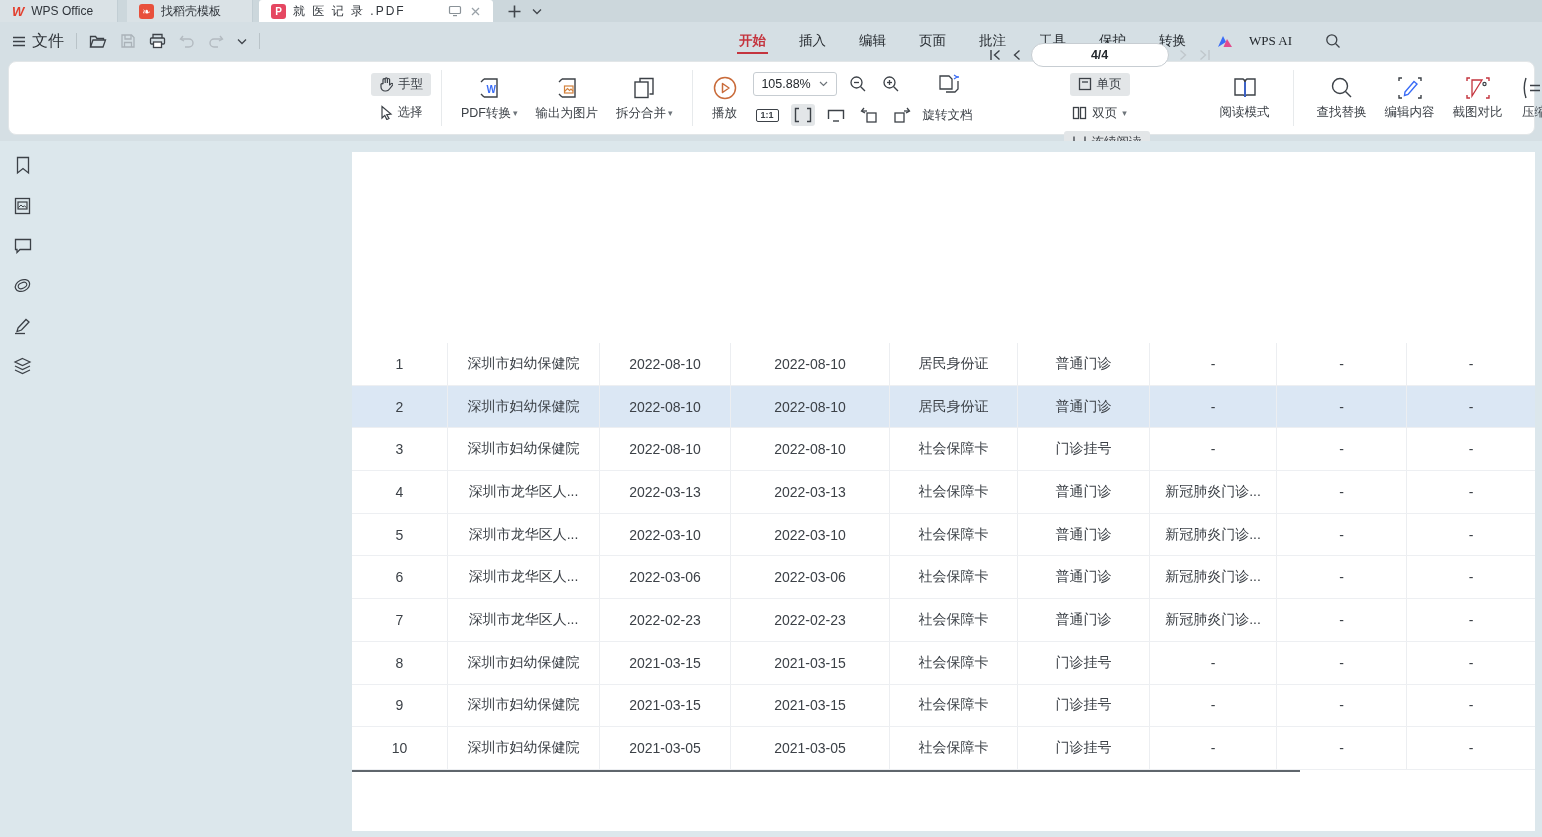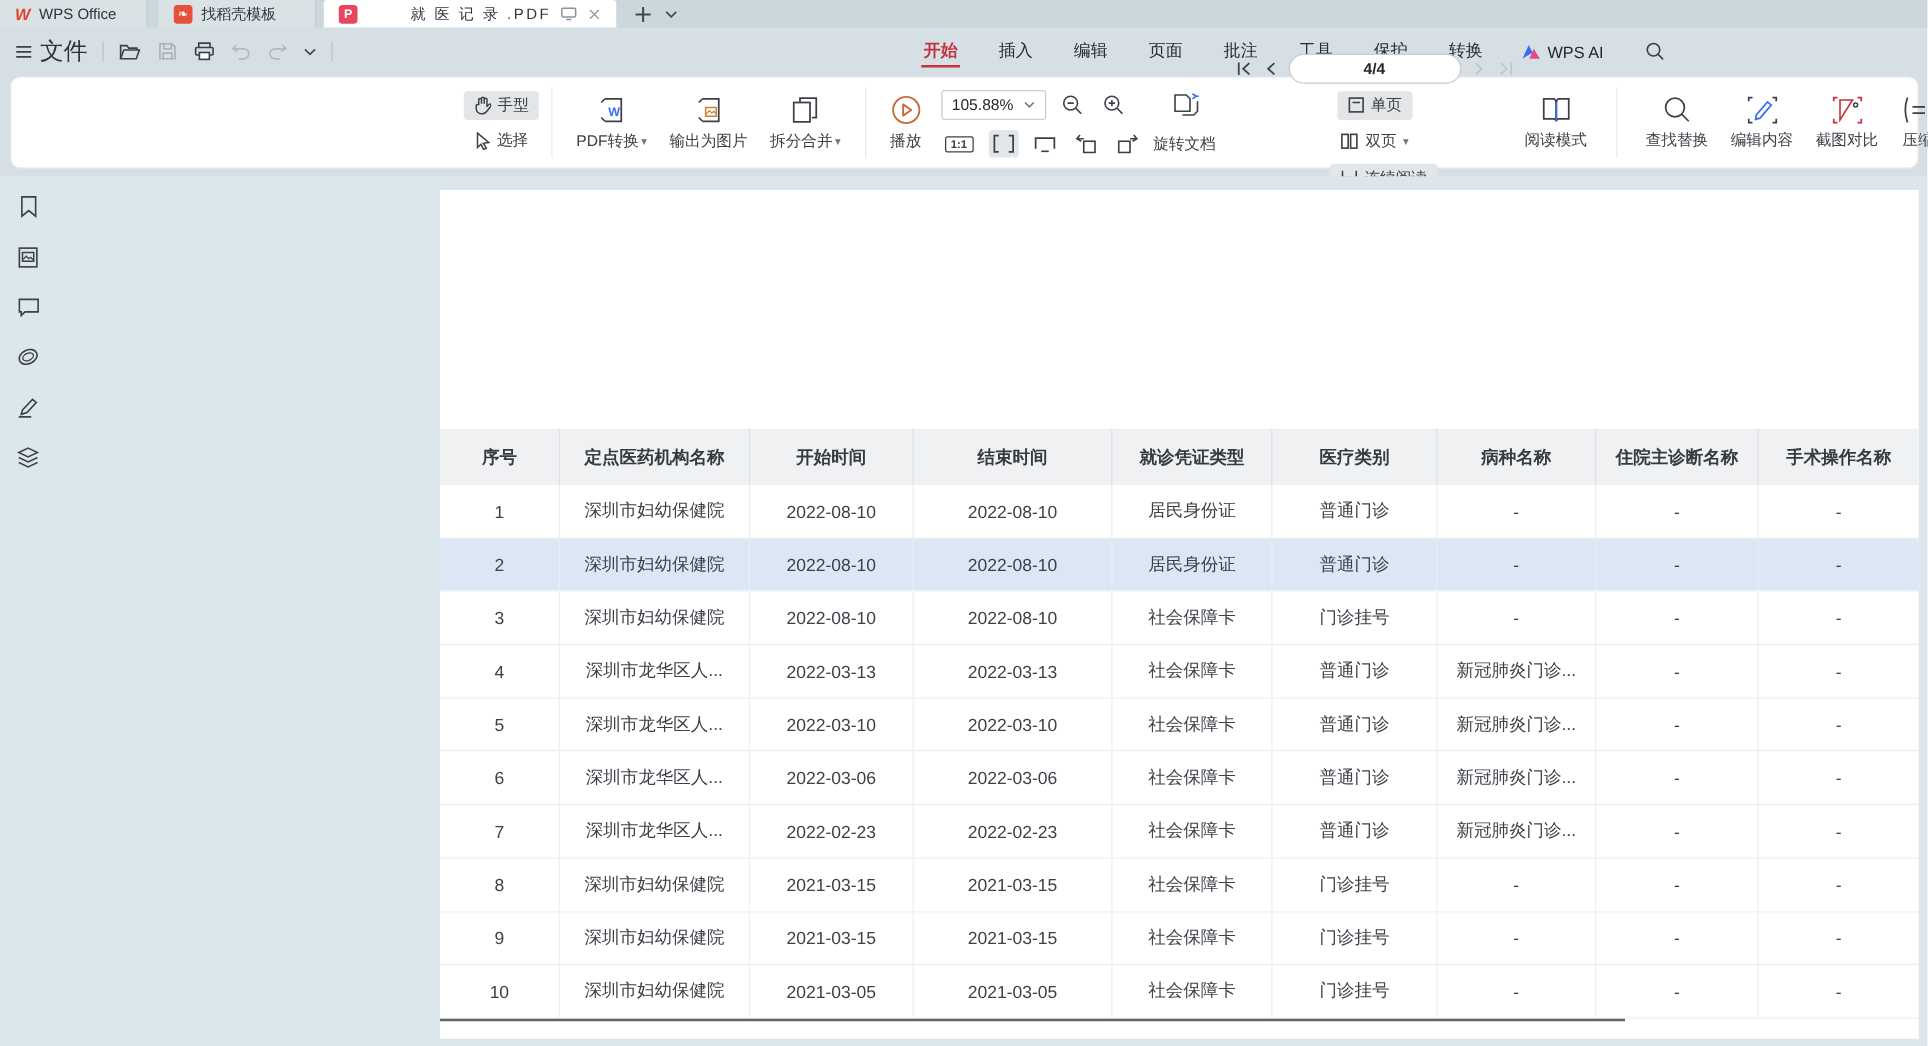--- a/index.html
+++ b/index.html
@@ -6,40 +6,40 @@
   html,body { width:1542px; height:837px; overflow:hidden; }
   body { font-family:"Liberation Sans","DejaVu Sans",sans-serif; }
   .app { position:relative; width:1542px; height:837px; background:#d5dfe4; color:#34393f; }
 
   
   .tabbar { position:absolute; top:0; left:0; right:0; height:22px; background:#ccd7dc; display:flex; align-items:stretch; }
   .tab { display:flex; align-items:center; gap:7px; padding:0 12px; font-size:12px; color:#2f343a; background:#dae2e6; border-right:1px solid #c2ced4; }
   .tab.t1 { width:118px; }
   .tab.t2 { width:126px; margin-left:9px; }
   .tab.active { background:#ffffff; width:234px; margin-left:6px; border-right:none; border-radius:3px 3px 0 0; }
-  .tab .ttl { white-space:nowrap; overflow:hidden;text-align:right; }
+  .tab .ttl { white-space:nowrap; overflow:hidden; }
   .tab.active .ttl { letter-spacing:2px; flex:1; }
   .wlogo { font-weight:bold; font-style:italic; color:#e3402f; font-size:13px; }
   .docker-ico { width:15px; height:15px; border-radius:3px; background:#e8503c; color:#fff; font-size:10px; font-weight:bold; display:flex; align-items:center; justify-content:center; }
   .pdf-ico { width:15px; height:15px; border-radius:3px; background:#e54761; color:#fff; font-size:10px; font-weight:bold; display:flex; align-items:center; justify-content:center; }
   .tab-tools { display:flex; align-items:center; gap:8px; color:#8a9298; }
   .tabbar-extra { display:flex; align-items:center; gap:10px; margin-left:14px; color:#41464c; }
   svg.i { display:block; }
 
   
   .menubar { position:absolute; top:22px; left:0; right:0; height:38px; display:flex; align-items:center; }
   .mb-left { display:flex; align-items:center; gap:12px; padding-left:12px; }
-  .file-btn { display:flex; align-items:center; gap:6px; font-size:19px; color:#2e3338; }
+  .file-btn { display:flex; align-items:center; gap:6px; font-size:16px; color:#2e3338; }
   .vdiv-s { width:1px; height:16px; background:#b9c3c8; }
   .qbar { display:flex; align-items:center; gap:13px; }
   .menus { position:absolute; left:737px; top:0; height:38px; display:flex; align-items:center; gap:29px; font-size:13.5px;text-align:right; }
   .menu-item { position:relative; color:#262b30; padding:6px 2px; cursor:default; }
   .menu-item.active { color:#c4343e; font-weight:bold; }
   .menu-item.active::after { content:""; position:absolute; left:0; right:0; bottom:2px; height:2px; background:#c4343e; }
-  .ai-chip { display:flex; align-items:center; gap:5px; font-size:13px; color:#22272c; }
+  .ai-chip { display:flex; align-items:center; gap:16px; font-size:13px; color:#22272c;font-family:Liberation Serif, serif; }
 
   
   .ribbon { position:absolute; top:61px; left:8px; right:7px; height:74px; background:#fff; border:1px solid #e2e6e8; border-radius:8px; display:flex; align-items:center; }
   .rspacer { width:362px; flex:none; }
   .rdiv { width:1px; height:56px; background:#e7eaec; margin:0 10px; flex:none; }
   .stack2 { display:flex; flex-direction:column; gap:5px; }
   .tool-sm { display:flex; align-items:center; gap:5px; font-size:12.5px; color:#3c4147; padding:3px 8px; border-radius:3px; white-space:nowrap;justify-content:center; }
   .tool-sm.sel { background:#e3e6e8; }
   .bigbtn { display:flex; flex-direction:column; align-items:center; justify-content:center; gap:4px; font-size:12.5px; color:#3c4147; padding:0 9px; white-space:nowrap; }
   .bigbtn .lbl { display:flex; align-items:center; gap:2px; }
@@ -465,31 +465,20 @@
           <svg class="i" width="19" height="18" viewBox="0 0 19 18">
             <path d="M9.5 1.5 L17 5 L9.5 8.5 L2 5 Z" fill="none" stroke="#3c4147" stroke-width="1.2"></path>
             <path d="M2 9 L9.5 12.5 L17 9" fill="none" stroke="#3c4147" stroke-width="1.2"></path>
             <path d="M2 13 L9.5 16.5 L17 13" fill="none" stroke="#3c4147" stroke-width="1.2"></path>
           </svg>
         </span>
     </div>
 
     <div class="page">
       <div class="dtable">
-        <div class="trow thead">
-            <div class="cell">序号</div>
-            <div class="cell">定点医药机构名称</div>
-            <div class="cell">开始时间</div>
-            <div class="cell">结束时间</div>
-            <div class="cell">就诊凭证类型</div>
-            <div class="cell">医疗类别</div>
-            <div class="cell">病种名称</div>
-            <div class="cell">住院主诊断名称</div>
-            <div class="cell">手术操作名称</div>
-          </div>
         <div id="tbody">
             <div class="trow tbody-row">
               <div class="cell">1</div>
               <div class="cell">深圳市妇幼保健院</div>
               <div class="cell">2022-08-10</div>
               <div class="cell">2022-08-10</div>
               <div class="cell">居民身份证</div>
               <div class="cell">普通门诊</div>
               <div class="cell">-</div>
               <div class="cell">-</div>

